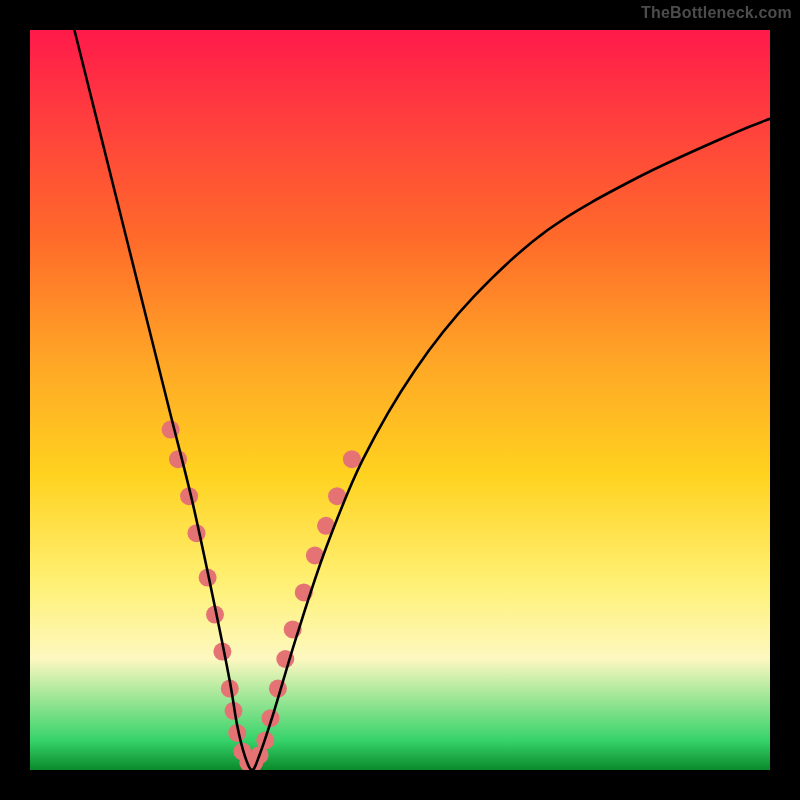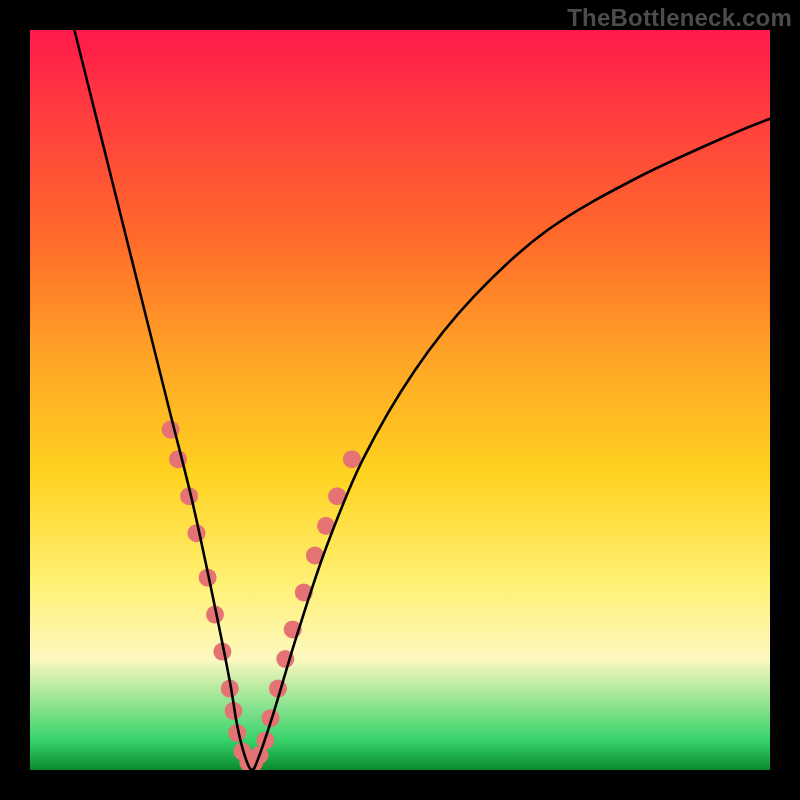--- a/index.html
+++ b/index.html
@@ -32,21 +32,21 @@
       #fdf8c0 85%,
       #36d36a 96%,
       #0a8a2a 100%
     );
   }
   .watermark {
     position: absolute;
     top: 4px;
     right: 8px;
     font-family: Arial, Helvetica, sans-serif;
-    font-size: 24px;
+    font-size: 16px;
     font-weight: 600;
     color: #4c4c4c;
     letter-spacing: 0.2px;
     user-select: none;
   }
   svg.curve {
     position: absolute;
     left: 0;
     top: 0;
     width: 740px;

